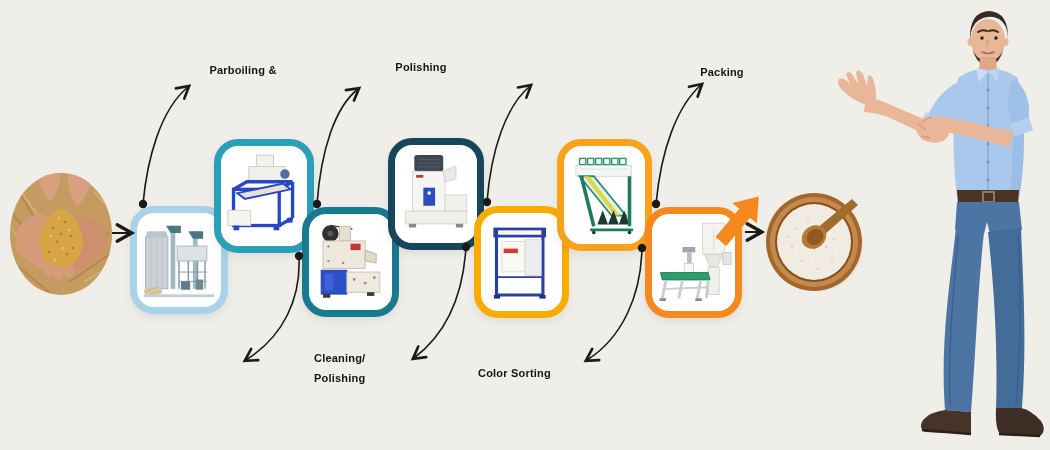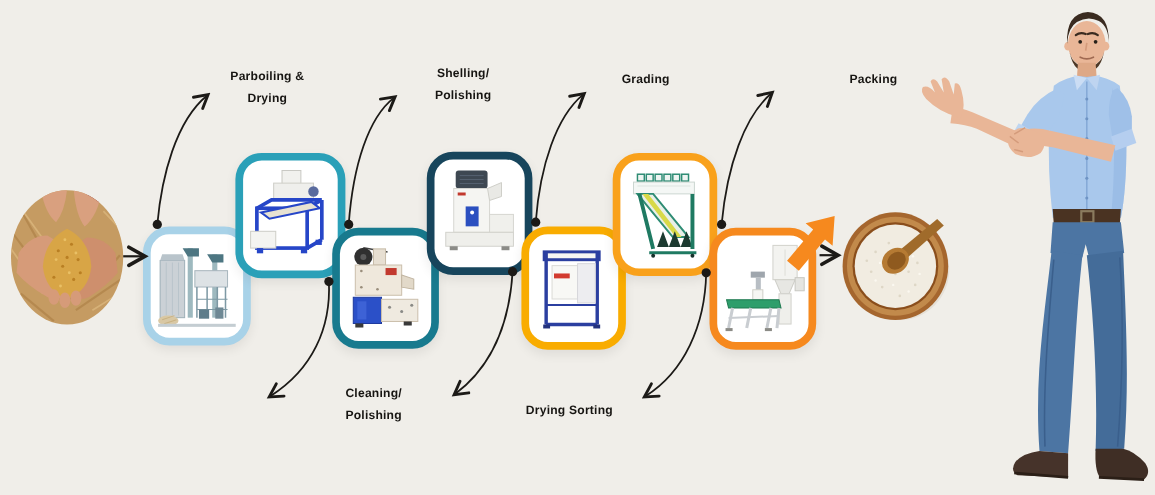--- a/index.html
+++ b/index.html
@@ -77,38 +77,33 @@
           <ellipse cx="40" cy="98" rx="5" ry="7"></ellipse>
             <ellipse cx="50" cy="101" rx="5" ry="7"></ellipse>
             <ellipse cx="60" cy="99" rx="5" ry="7"></ellipse>
         </g>
       </g>
     </svg>
   </div>
 
   <div class="step-label lbl-center" style="left:178px;top:60px;width:130px;">
     <div>Parboiling &amp;</div>
-    <div>Drying</div>
   </div>
   <div class="step-label lbl-center" style="left:370px;top:57px;width:102px;">
-    <div>Shelling/</div>
     <div>Polishing</div>
   </div>
-  <div class="step-label lbl-center" style="left:537px;top:62px;width:100px;">
-    <div>Grading</div>
-  </div>
-  <div class="step-label lbl-center" style="left:744px;top:62px;width:100px;">
+  <div class="step-label lbl-center" style="left:672px;top:62px;width:100px;">
     <div>Packing</div>
   </div>
   <div class="step-label" style="left:314px;top:348px;">
     <div>Cleaning/</div>
     <div>Polishing</div>
   </div>
   <div class="step-label" style="left:478px;top:363px;">
-    <div>Drying Sorting</div>
+    <div>Color Sorting</div>
   </div>
 
   <div class="card" style="left: 130px; top: 206px; width: 98px; height: 108px; border-color: rgb(168, 210, 232);">
     <svg viewBox="0 0 84 94">
       <rect x="6" y="22" width="24" height="56" fill="#CBD1D6" stroke="#9FB0B8"></rect>
       <polygon points="8,16 28,16 30,22 6,22" fill="#B9C4CB"></polygon>
       <path d="M12,24 V76 M18,24 V76 M24,24 V76" stroke="#B9C4CB" stroke-width="1"></path>
       <rect x="33" y="10" width="5" height="68" fill="#9EB9BF"></rect>
       <polygon points="28,10 44,10 44,18 33,18" fill="#4D7682"></polygon>
       <rect x="57" y="16" width="5" height="62" fill="#9EB9BF"></rect>

